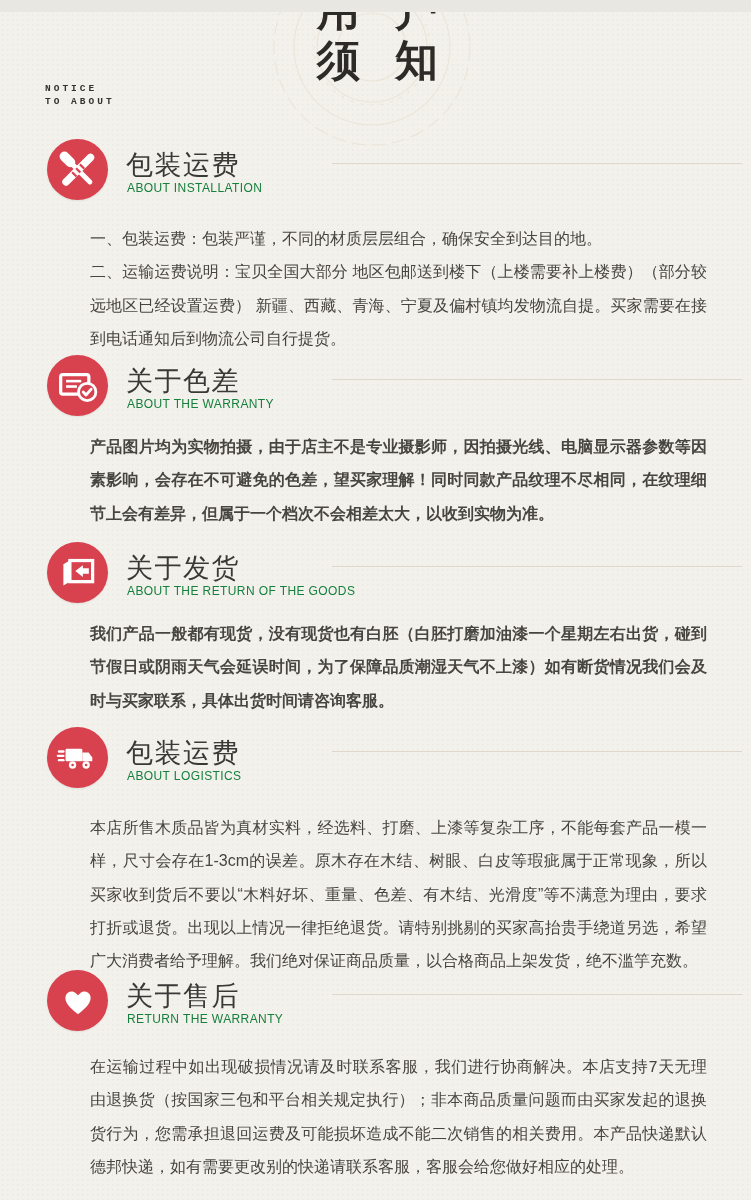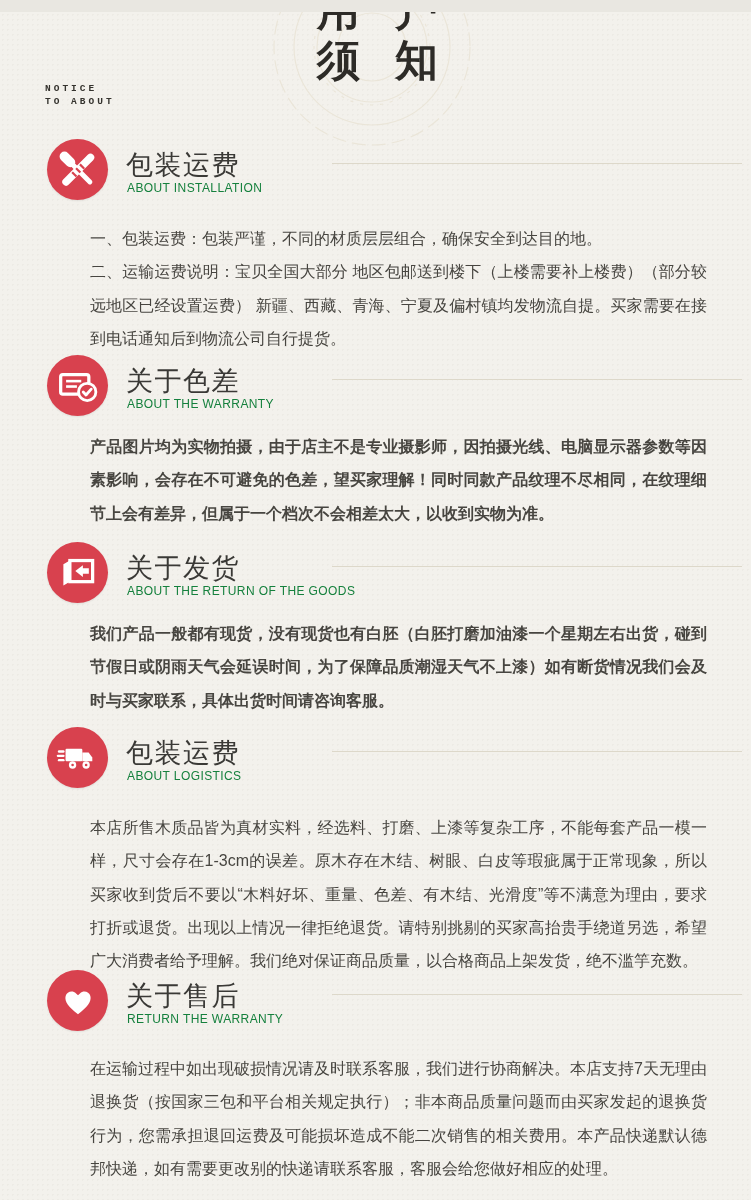--- a/index.html
+++ b/index.html
@@ -54,21 +54,21 @@
     position:absolute; left:332px; width:410px; top:24px; height:1px;
     background:#ddd8ca;
   }
   .sec-body {
     position:absolute; left:90px; width:617px; top:83px;
     font-size:16px; line-height:33.3px; color:#474540;
     text-align:justify; text-justify:inter-ideograph;
   }
   .s2 .sec-body, .s3 .sec-body { top:75px;font-weight:bold; }
   .s4 .sec-body { top:84px; }
-  .s5 .sec-body { top:82px; }
+  .s5 .sec-body { top:82px;font-family:Liberation Mono, monospace; }
   .sec-body p { margin:0; }
 </style>
 </head>
 <body>
 
 <div class="page">
 
   <svg class="ornament" width="250" height="230" viewBox="0 0 250 230">
     <g fill="none" stroke="#e8e2d3" stroke-width="1.2">
       <circle cx="125" cy="110" r="34"></circle>

